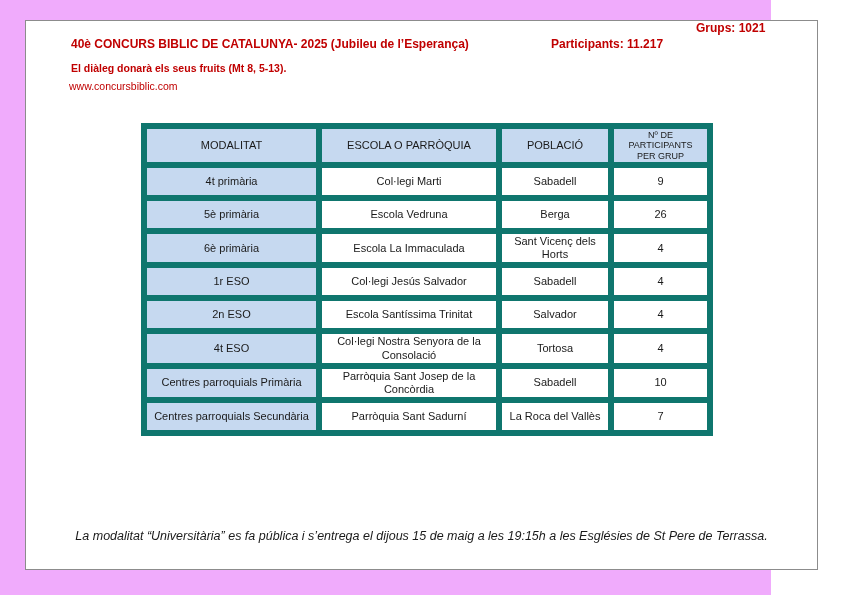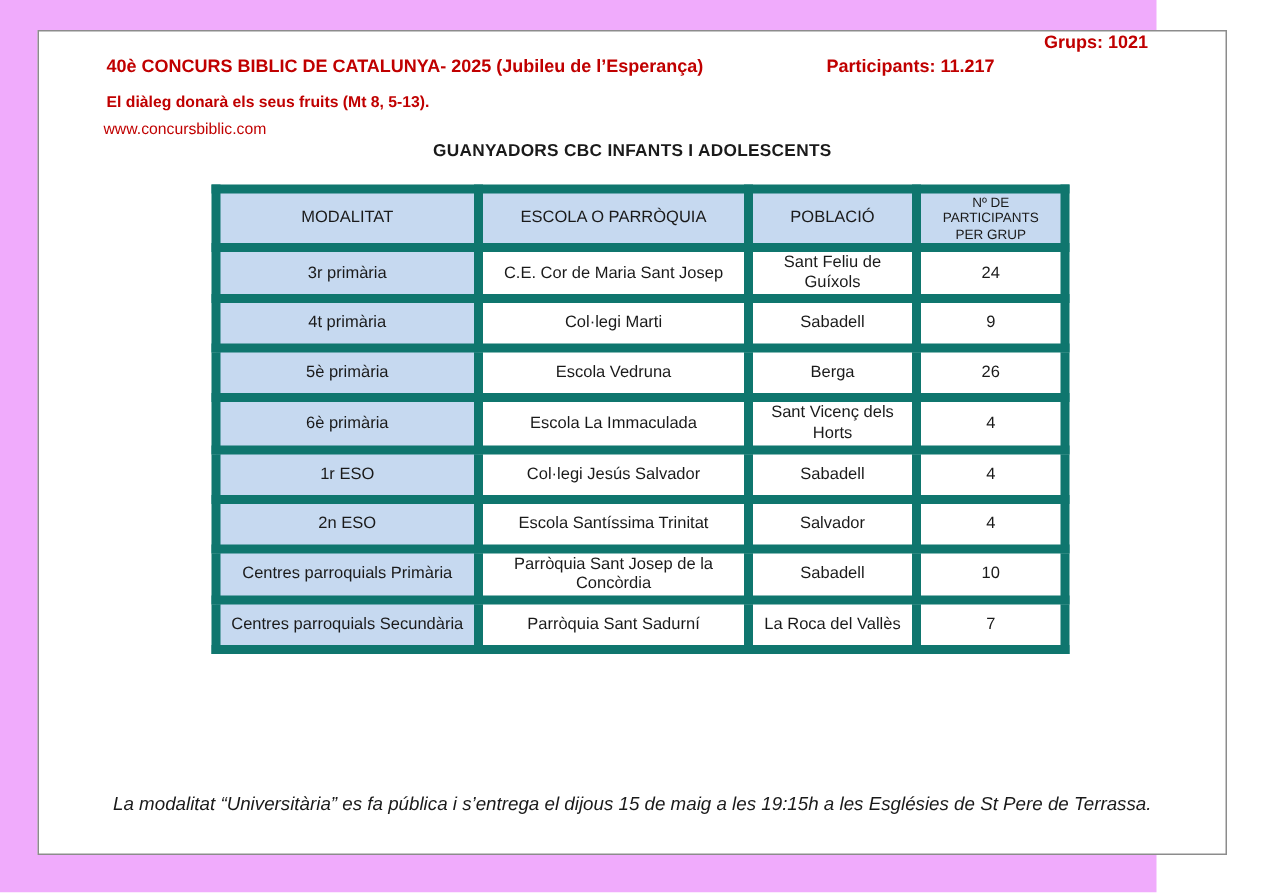--- a/index.html
+++ b/index.html
@@ -67,44 +67,37 @@
 
 <div class="canvas">
   <div class="page">
 
     <div class="doc-title red bold">40è CONCURS BIBLIC DE CATALUNYA- 2025 (Jubileu de l’Esperança)</div>
     <div class="participants red bold">Participants: 11.217</div>
     <div class="groups red bold">Grups: 1021</div>
     <div class="subtitle red bold">El diàleg donarà els seus fruits (Mt 8, 5-13).</div>
     <div class="website red">www.concursbiblic.com</div>
 
-    <div class="section-title">GUANYADORS CBC INFANTS I ADOLESCENTS</div>
 
     <table class="winners">
       <colgroup>
         <col class="c1">
           <col class="c2">
           <col class="c3">
           <col class="c4">
       </colgroup>
       <thead>
         <tr id="thead-row">
             <th>MODALITAT</th>
             <th>ESCOLA O PARRÒQUIA</th>
             <th>POBLACIÓ</th>
             <th class="small-header">Nº DE PARTICIPANTS PER GRUP</th>
           </tr>
       </thead>
       <tbody id="tbody">
-          <tr>
-            <td>3r primària</td>
-            <td>C.E. Cor de Maria Sant Josep</td>
-            <td>Sant Feliu de Guíxols</td>
-            <td>24</td>
-          </tr>
           <tr>
             <td>4t primària</td>
             <td>Col·legi Marti</td>
             <td>Sabadell</td>
             <td>9</td>
           </tr>
           <tr>
             <td>5è primària</td>
             <td>Escola Vedruna</td>
             <td>Berga</td>
@@ -122,20 +115,26 @@
             <td>Sabadell</td>
             <td>4</td>
           </tr>
           <tr>
             <td>2n ESO</td>
             <td>Escola Santíssima Trinitat</td>
             <td>Salvador</td>
             <td>4</td>
           </tr>
           <tr>
+            <td>4t ESO</td>
+            <td>Col·legi Nostra Senyora de la Consolació</td>
+            <td>Tortosa</td>
+            <td>4</td>
+          </tr>
+          <tr>
             <td>Centres parroquials Primària</td>
             <td>Parròquia Sant Josep de la Concòrdia</td>
             <td>Sabadell</td>
             <td>10</td>
           </tr>
           <tr>
             <td>Centres parroquials Secundària</td>
             <td>Parròquia Sant Sadurní</td>
             <td>La Roca del Vallès</td>
             <td>7</td>

